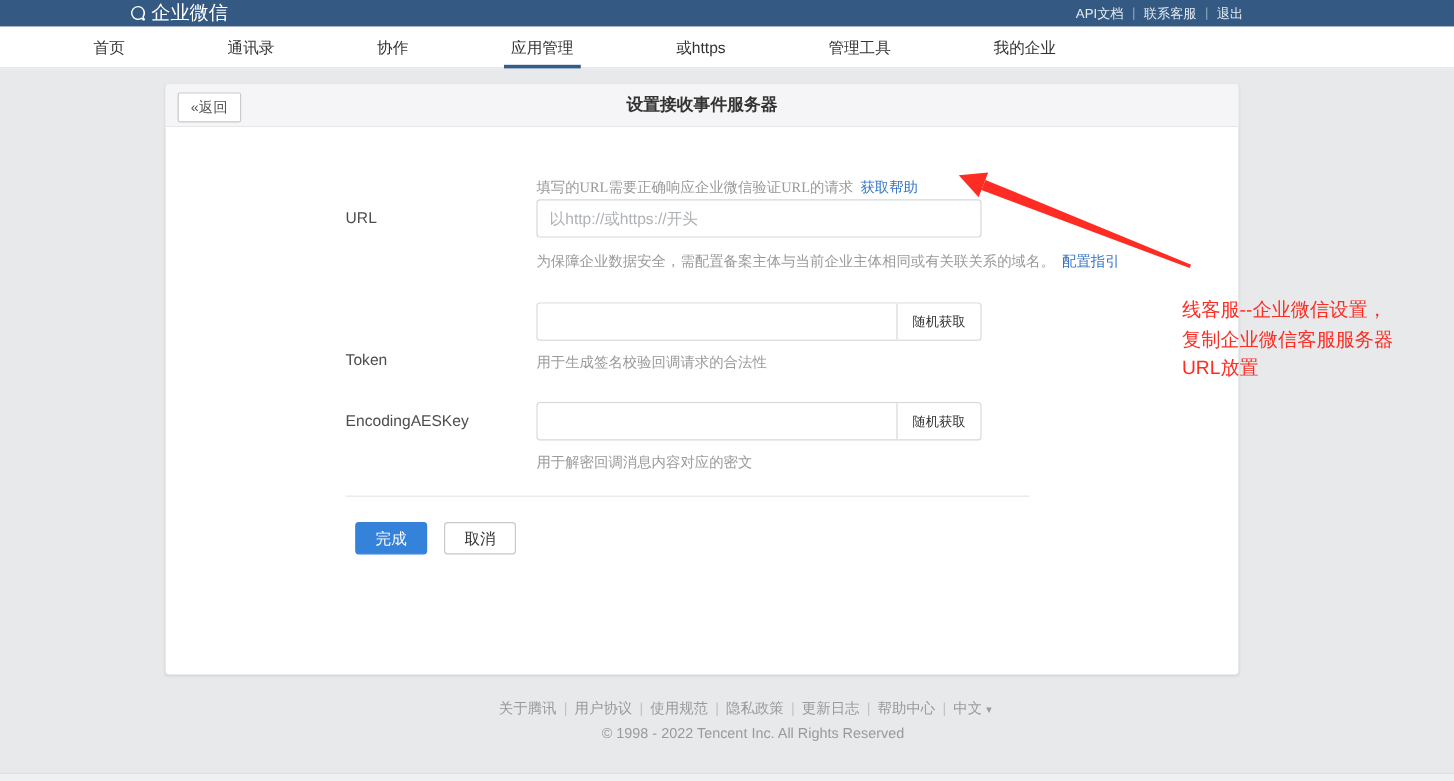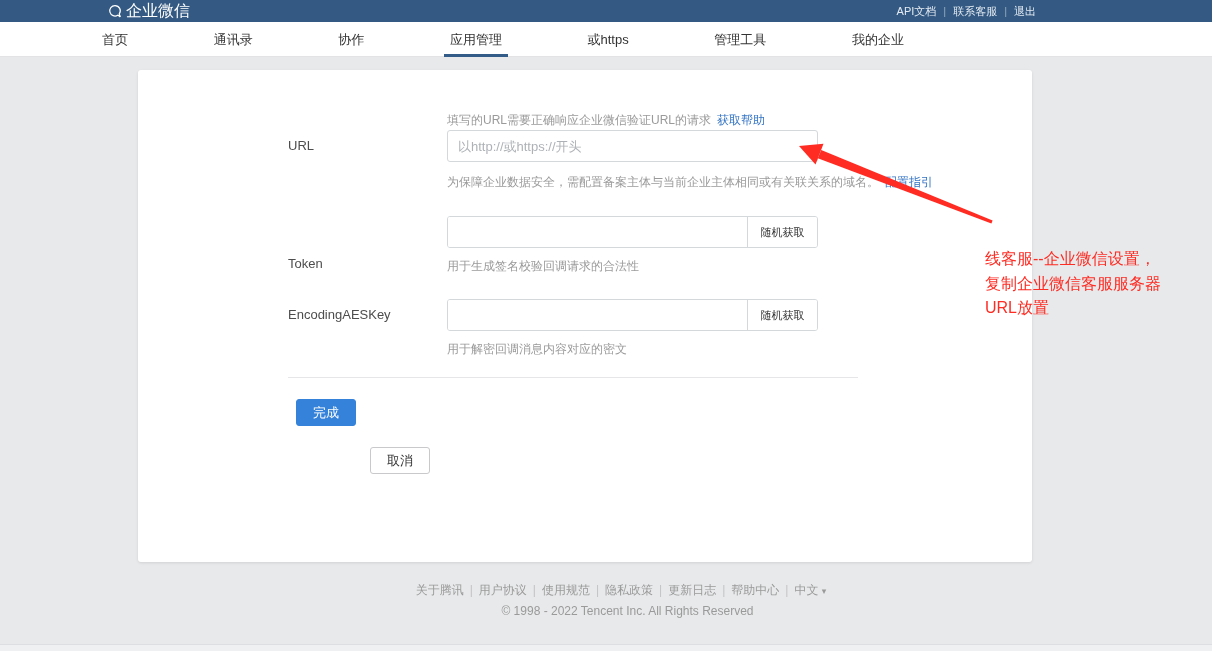--- a/index.html
+++ b/index.html
@@ -20,21 +20,21 @@
   .topbar-links {
     position:absolute; right:176px; top:0; height:22px;
     display:flex; align-items:center; gap:7px;
     font-size:11px; color:#e3eaf2;
   }
   .topbar-links .sep { color:rgba(255,255,255,.45); }
   .topbar-links span[data-interactable="true"] { cursor:pointer; }
   
   .navbar { height:35px; background:#fff; border-bottom:1px solid #e3e3e6; }
   .nav-items {
-    margin-left:98px; width:810px; height:35px;
+    margin-left:74px; width:810px; height:35px;
     display:flex; justify-content:space-between; align-items:stretch;
   }
   .nav-item {
     position:relative; display:flex; align-items:center;
     font-size:13px; color:#333; cursor:pointer; padding:0 4px;
   }
   .nav-item.active::after {
     content:""; position:absolute; left:-2px; right:-2px; bottom:0;
     height:3px; background:#335c88;
   }
@@ -146,24 +146,28 @@
     <div class="nav-item" data-interactable="true">
         <span data-interactable="false">管理工具</span>
       </div>
     <div class="nav-item" data-interactable="true">
         <span data-interactable="false">我的企业</span>
       </div>
   </div>
 </div>
 
 <div class="card" data-interactable="false">
+  <div class="card-header" data-interactable="false">
+    <button class="back-btn" data-interactable="true">«返回</button>
+    <div class="card-title" data-interactable="false">设置接收事件服务器</div>
+  </div>
 
   <div class="form" data-interactable="false">
 
-    <div class="tip" style="top:42px;" data-interactable="false">
+    <div class="tip" style="top:42px;font-family:Liberation Serif, serif;" data-interactable="false">
       <span data-interactable="false">填写的URL需要正确响应企业微信验证URL的请求</span><span class="lnk" data-interactable="true">获取帮助</span>
     </div>
     <div class="f-label" style="top:68px;" data-interactable="false">URL</div>
     <input class="txt-input" style="top: 60px;" type="text" data-interactable="true" placeholder="以http://或https://开头">
     <div class="tip" style="top:104px;" data-interactable="false">
       <span data-interactable="false">为保障企业数据安全，需配置备案主体与当前企业主体相同或有关联关系的域名。</span><span class="lnk" data-interactable="true">配置指引</span>
     </div>
 
     <div class="f-label" style="top:154px;margin-top:32px;" data-interactable="false">Token</div>
     <div class="input-group" style="top:146px;" data-interactable="false">
@@ -175,21 +179,21 @@
     <div class="f-label" style="top:237px;" data-interactable="false">EncodingAESKey</div>
     <div class="input-group" style="top:229px;" data-interactable="false">
       <input type="text" data-interactable="true" value="" style="">
       <button data-interactable="true">随机获取</button>
     </div>
     <div class="tip" style="top:271px;" data-interactable="false">用于解密回调消息内容对应的密文</div>
 
     <div class="divider" style="top:307px;" data-interactable="false"></div>
 
     <button class="btn btn-primary" style="left:158px; top:329px;" data-interactable="true">完成</button>
-    <button class="btn btn-plain" style="left:232px; top:329px;margin-top:48px;" data-interactable="true">取消</button>
+    <button class="btn btn-plain" style="left:232px; top:329px;" data-interactable="true">取消</button>
   </div>
 </div>
 
 <div class="annotation" data-interactable="false">
   <div data-interactable="false">线客服--企业微信设置，</div>
   <div data-interactable="false">复制企业微信客服服务器</div>
   <div data-interactable="false">URL放置</div>
 </div>
 
 <svg class="arrow-svg" width="230" height="110" viewBox="0 0 230 110" data-interactable="false">

